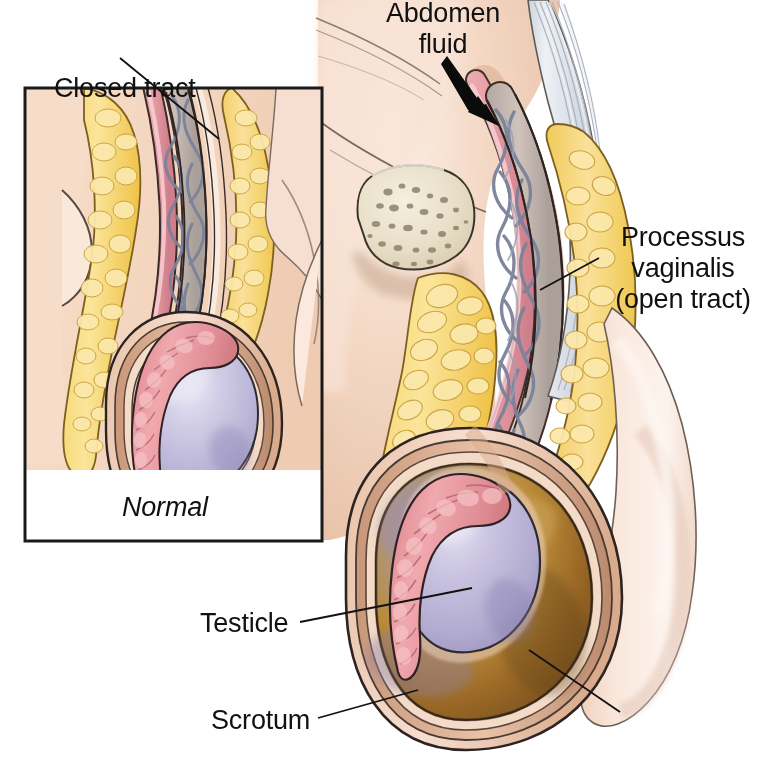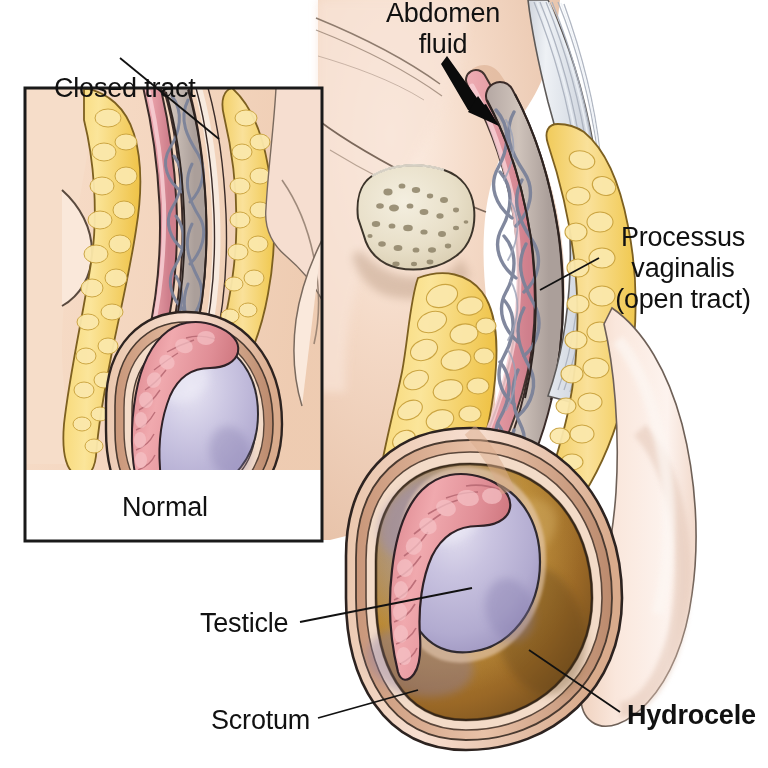--- a/index.html
+++ b/index.html
@@ -32,21 +32,21 @@
     letter-spacing: -0.2px;
   }
   .label.bold { font-weight: bold; }
   .label.center { text-align: center; }
   #lbl-closed-tract { left: 54px;  top: 25px; margin-top: 48px; }
   #lbl-abdomen     { left: 378px; top: -2px; width: 130px; text-align: center; }
   #lbl-processus   { left: 602px; top: 222px; width: 162px; text-align: center; }
   #lbl-testicle    { left: 200px; top: 608px; }
   #lbl-scrotum     { left: 211px; top: 705px; }
   #lbl-hydrocele   { left: 627px; top: 700px; }
-  #lbl-normal      { left: 122px; top: 492px; }
+  #lbl-normal      { left: 122px; top: 492px; font-style: italic; }
 </style>
 </head>
 <body>
 
 <div id="stage">
 
   <svg id="art" viewBox="0 0 768 768" xmlns="http://www.w3.org/2000/svg">
     <defs>
 
       <linearGradient id="gSkinAbd" x1="0" y1="0" x2="1" y2="1">
@@ -627,17 +627,16 @@
 fluid</div>
 
   <div class="label center" id="lbl-processus">Processus
 vaginalis
 (open tract)</div>
 
   <div class="label" id="lbl-scrotum">Scrotum</div>
 
   <div class="label" id="lbl-testicle">Testicle</div>
 
-  <div class="label bold" id="lbl-hydrocele">Hydrocele</div>
 
   <div class="label" id="lbl-normal">Normal</div>
 
 </div>
 
 </body></html>

